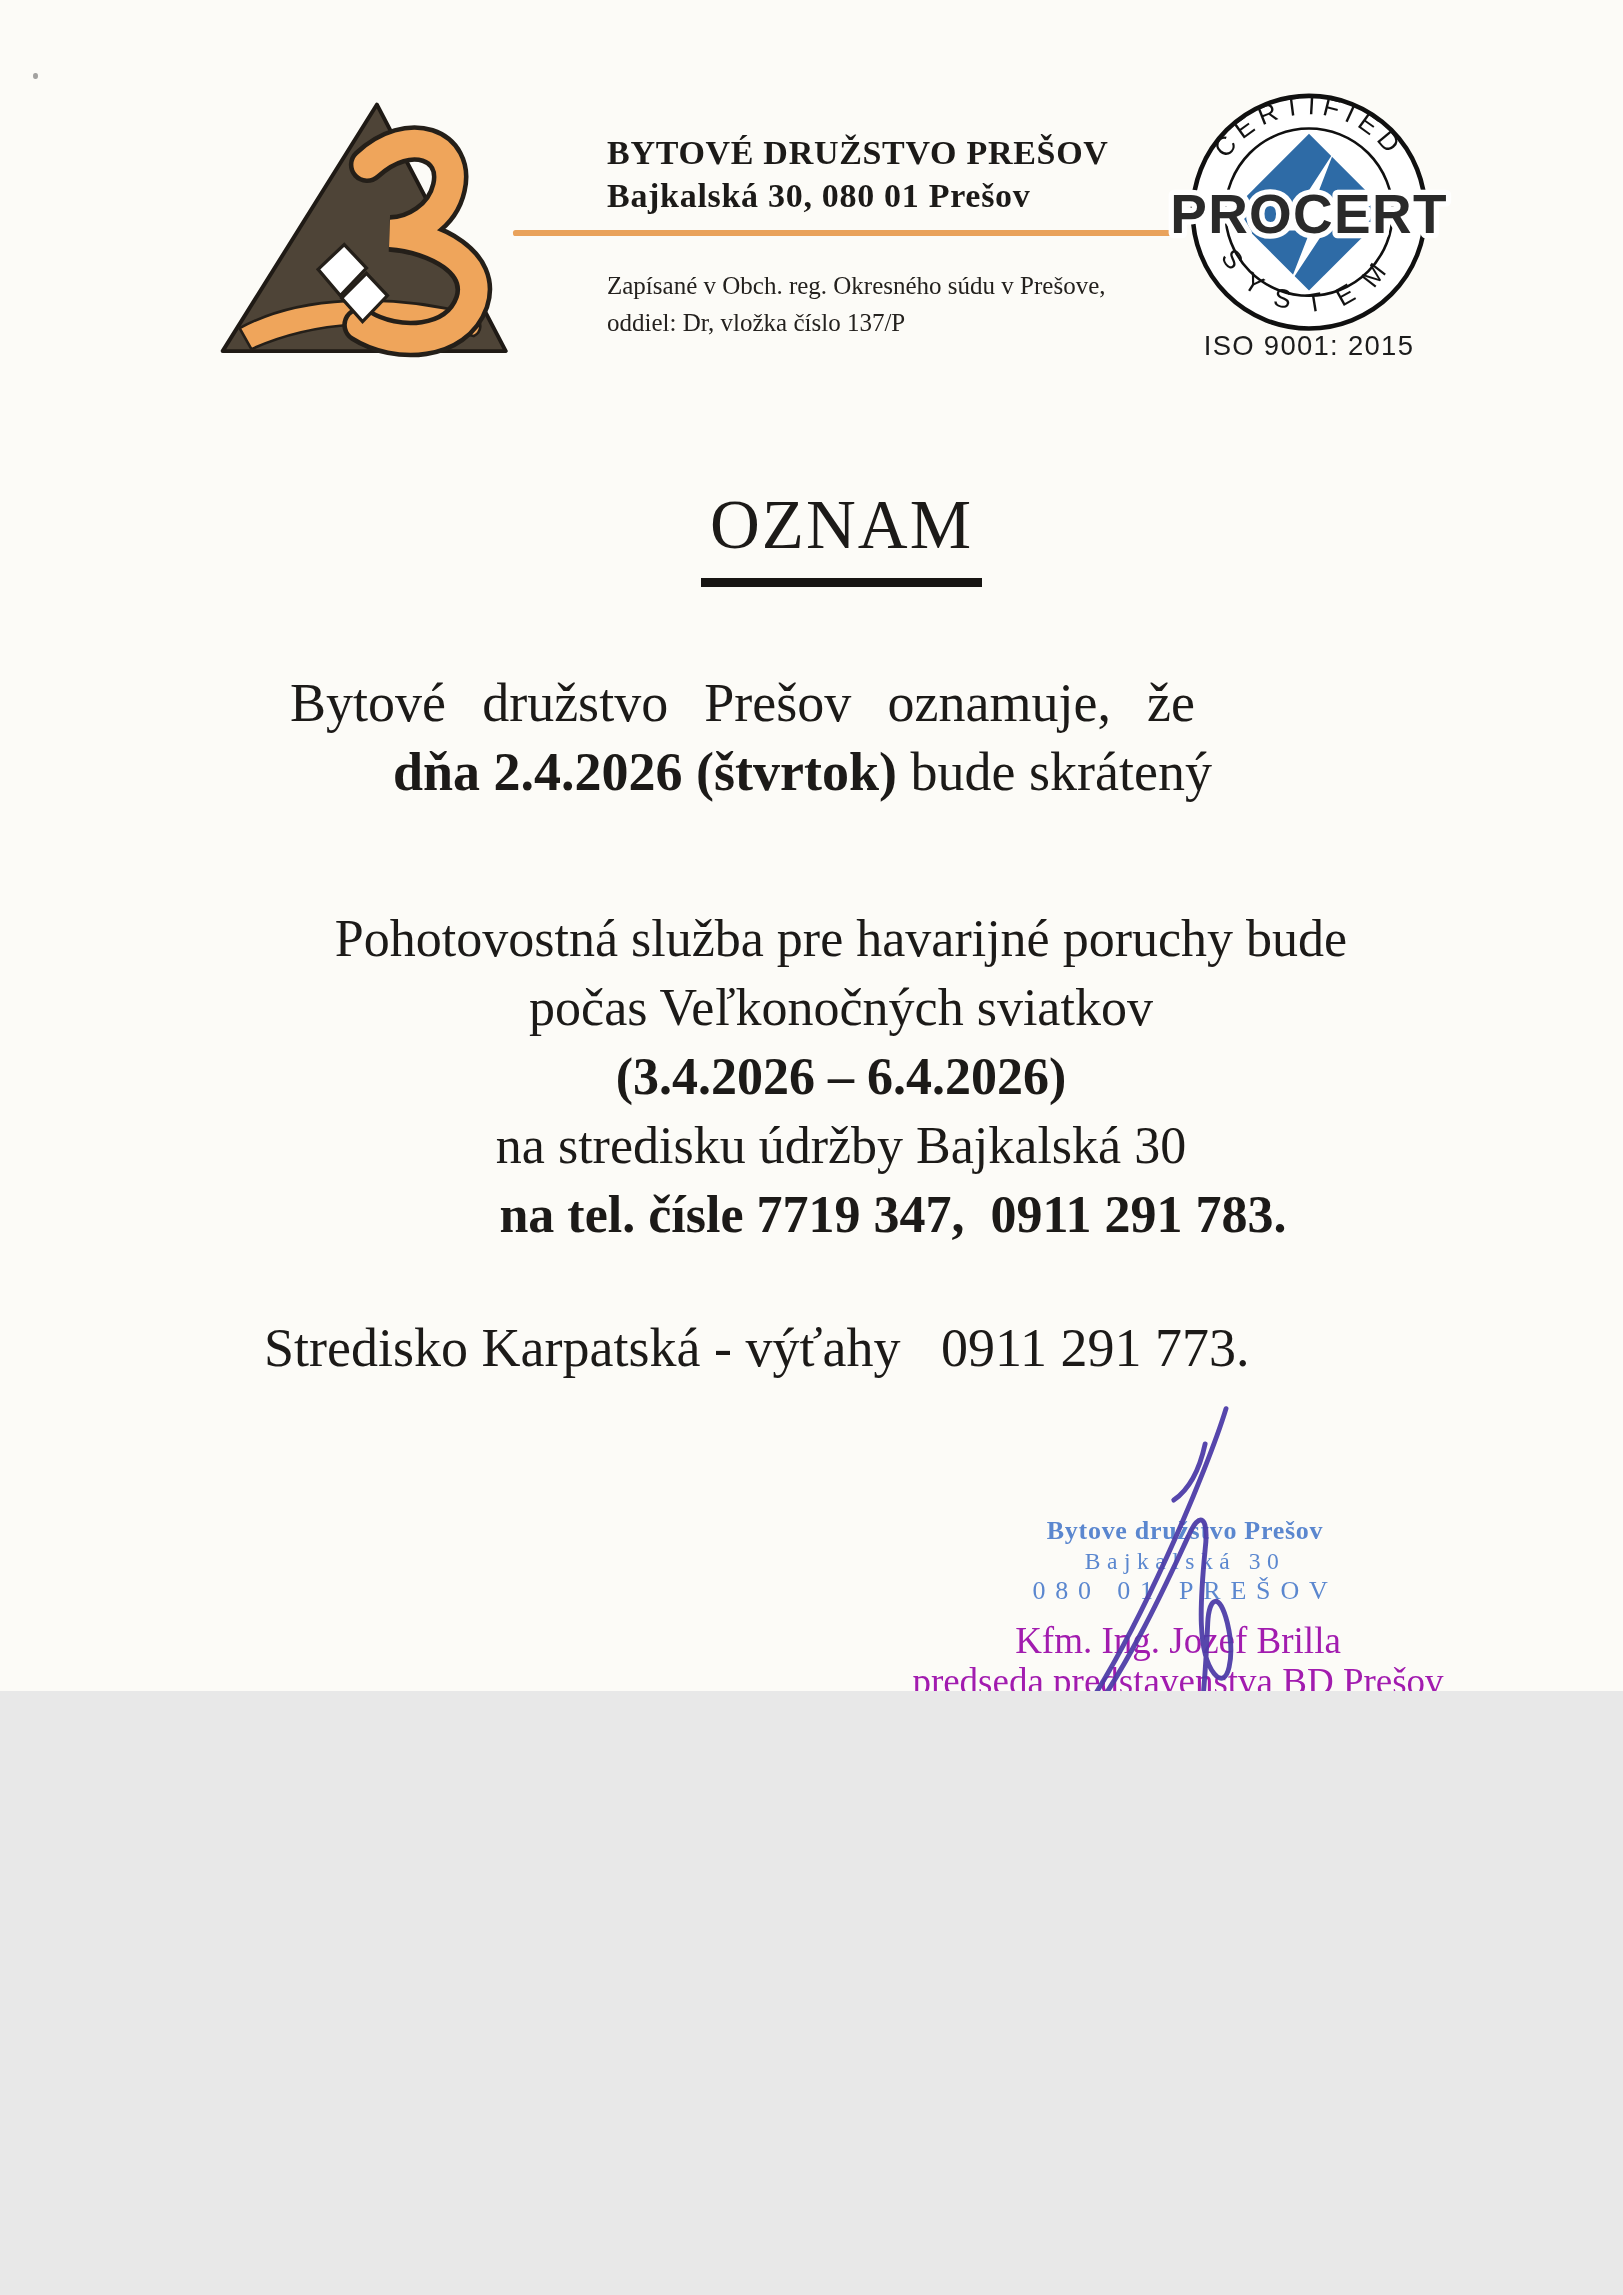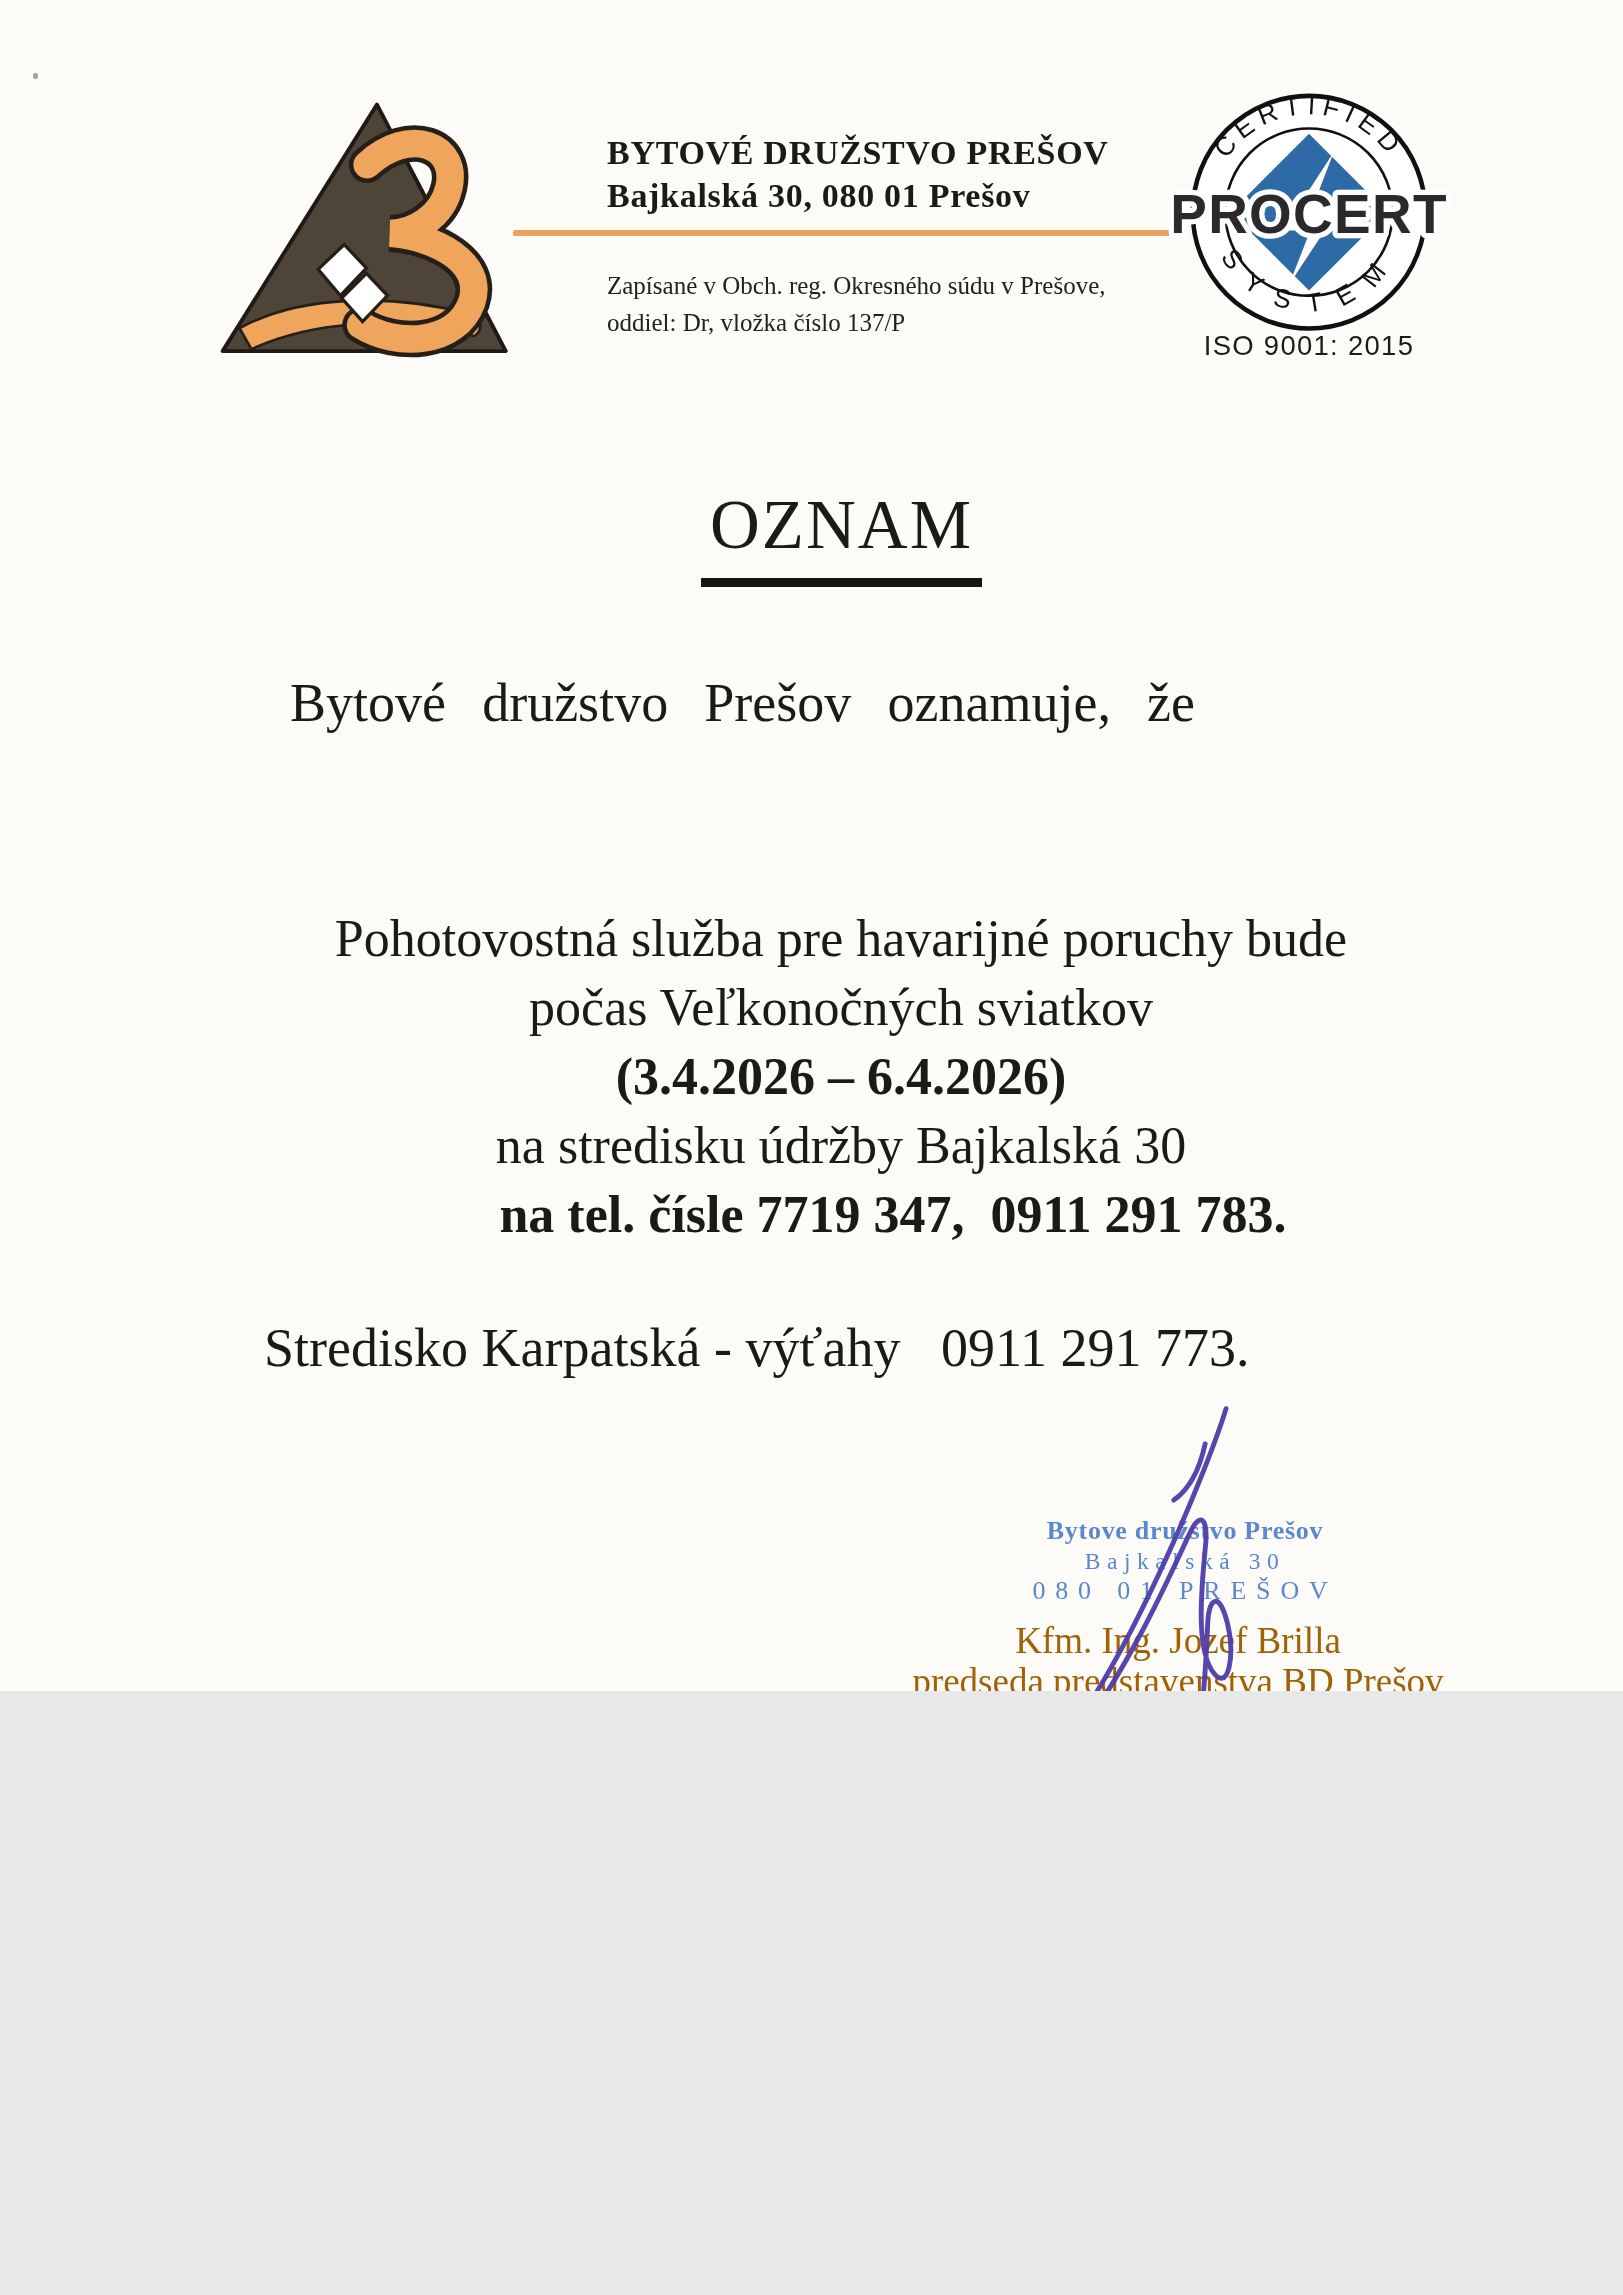--- a/index.html
+++ b/index.html
@@ -42,21 +42,21 @@
   .para2 .l5{position:relative;left:52px;}
 
   .stredisko{left:264px;top:1314px;font-size:54px;line-height:69px;font-weight:normal;}
 
   
   .stamp{left:1028px;top:1516px;width:314px;text-align:center;color:#5b87cf;line-height:30px;}
   .stamp .s1{font-size:26px;font-weight:bold;letter-spacing:0.7px;}
   .stamp .s2{font-size:23.6px;letter-spacing:6.5px;}
   .stamp .s3{font-size:26px;letter-spacing:9.8px;}
 
-  .signoff{left:864px;top:1620px;width:628px;text-align:center;font-size:37px;line-height:41px;color:#a16207;}
+  .signoff{left:864px;top:1620px;width:628px;text-align:center;font-size:37px;line-height:41px;color:#a21caf;}
 
   .sig-svg{left:1034px;top:1378px;width:209px;height:589px;z-index:5;}
 
   .dot1{left:33px;top:73px;width:4.6px;height:5.9px;background:#4a4a4a;border-radius:50%;opacity:.5;}
   .dot2{left:1223px;top:2156px;width:3.9px;height:3.9px;background:#7a68c0;border-radius:50%;opacity:.55;}
 </style>
 </head>
 <body>
 
 <div class="page">
@@ -103,20 +103,21 @@
     <text class="badge-center-text" x="220" y="222" text-anchor="middle">PROCERT</text>
     <text class="badge-iso" x="220" y="408" text-anchor="middle">ISO 9001: 2015</text>
   </svg>
 
   <div class="abs title-wrap">
     <span class="title line">OZNAM</span>
   </div>
 
   <div class="abs para1">
     <div class="line l1">Bytové družstvo Prešov oznamuje, že</div>
+    <div class="line l2"><span class="b">dňa 2.4.2026 (štvrtok) </span><span>bude skrátený</span></div>
   </div>
 
   <div class="abs para2">
     <div class="line">Pohotovostná služba pre havarijné poruchy bude</div>
     <div class="line">počas Veľkonočných sviatkov</div>
     <div class="line b">(3.4.2026 – 6.4.2026)</div>
     <div class="line">na stredisku údržby Bajkalská 30</div>
     <div class="line b l5">na tel. čísle 7719 347,  0911 291 783.</div>
   </div>
 

